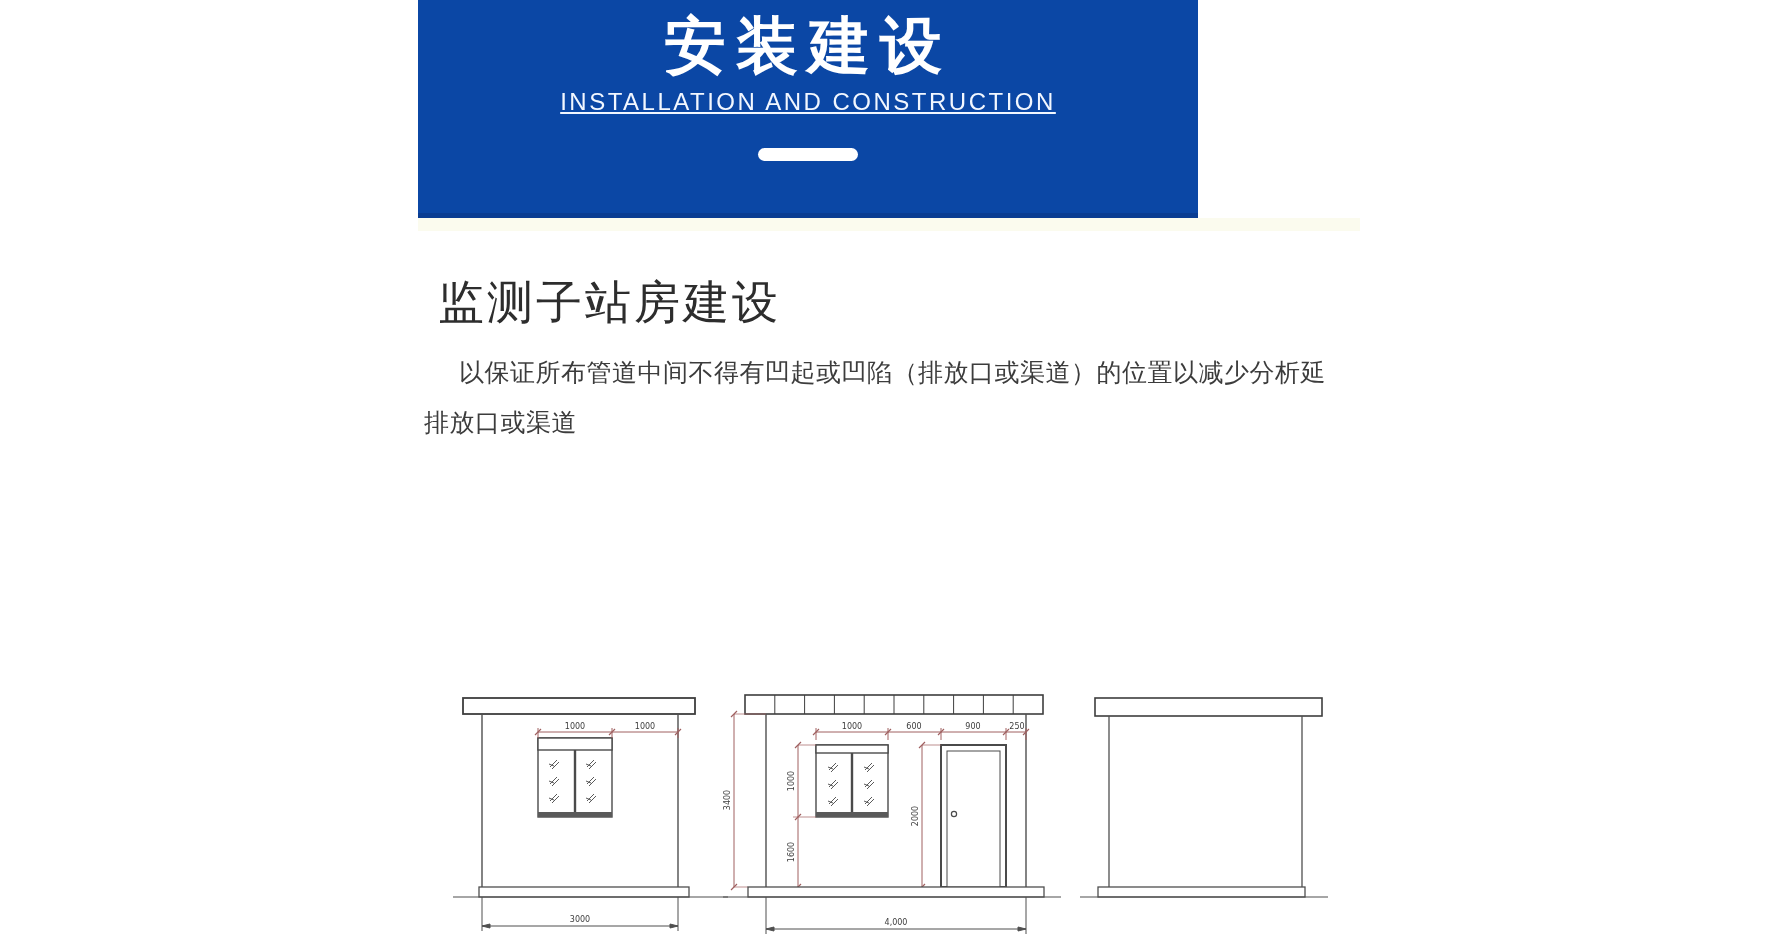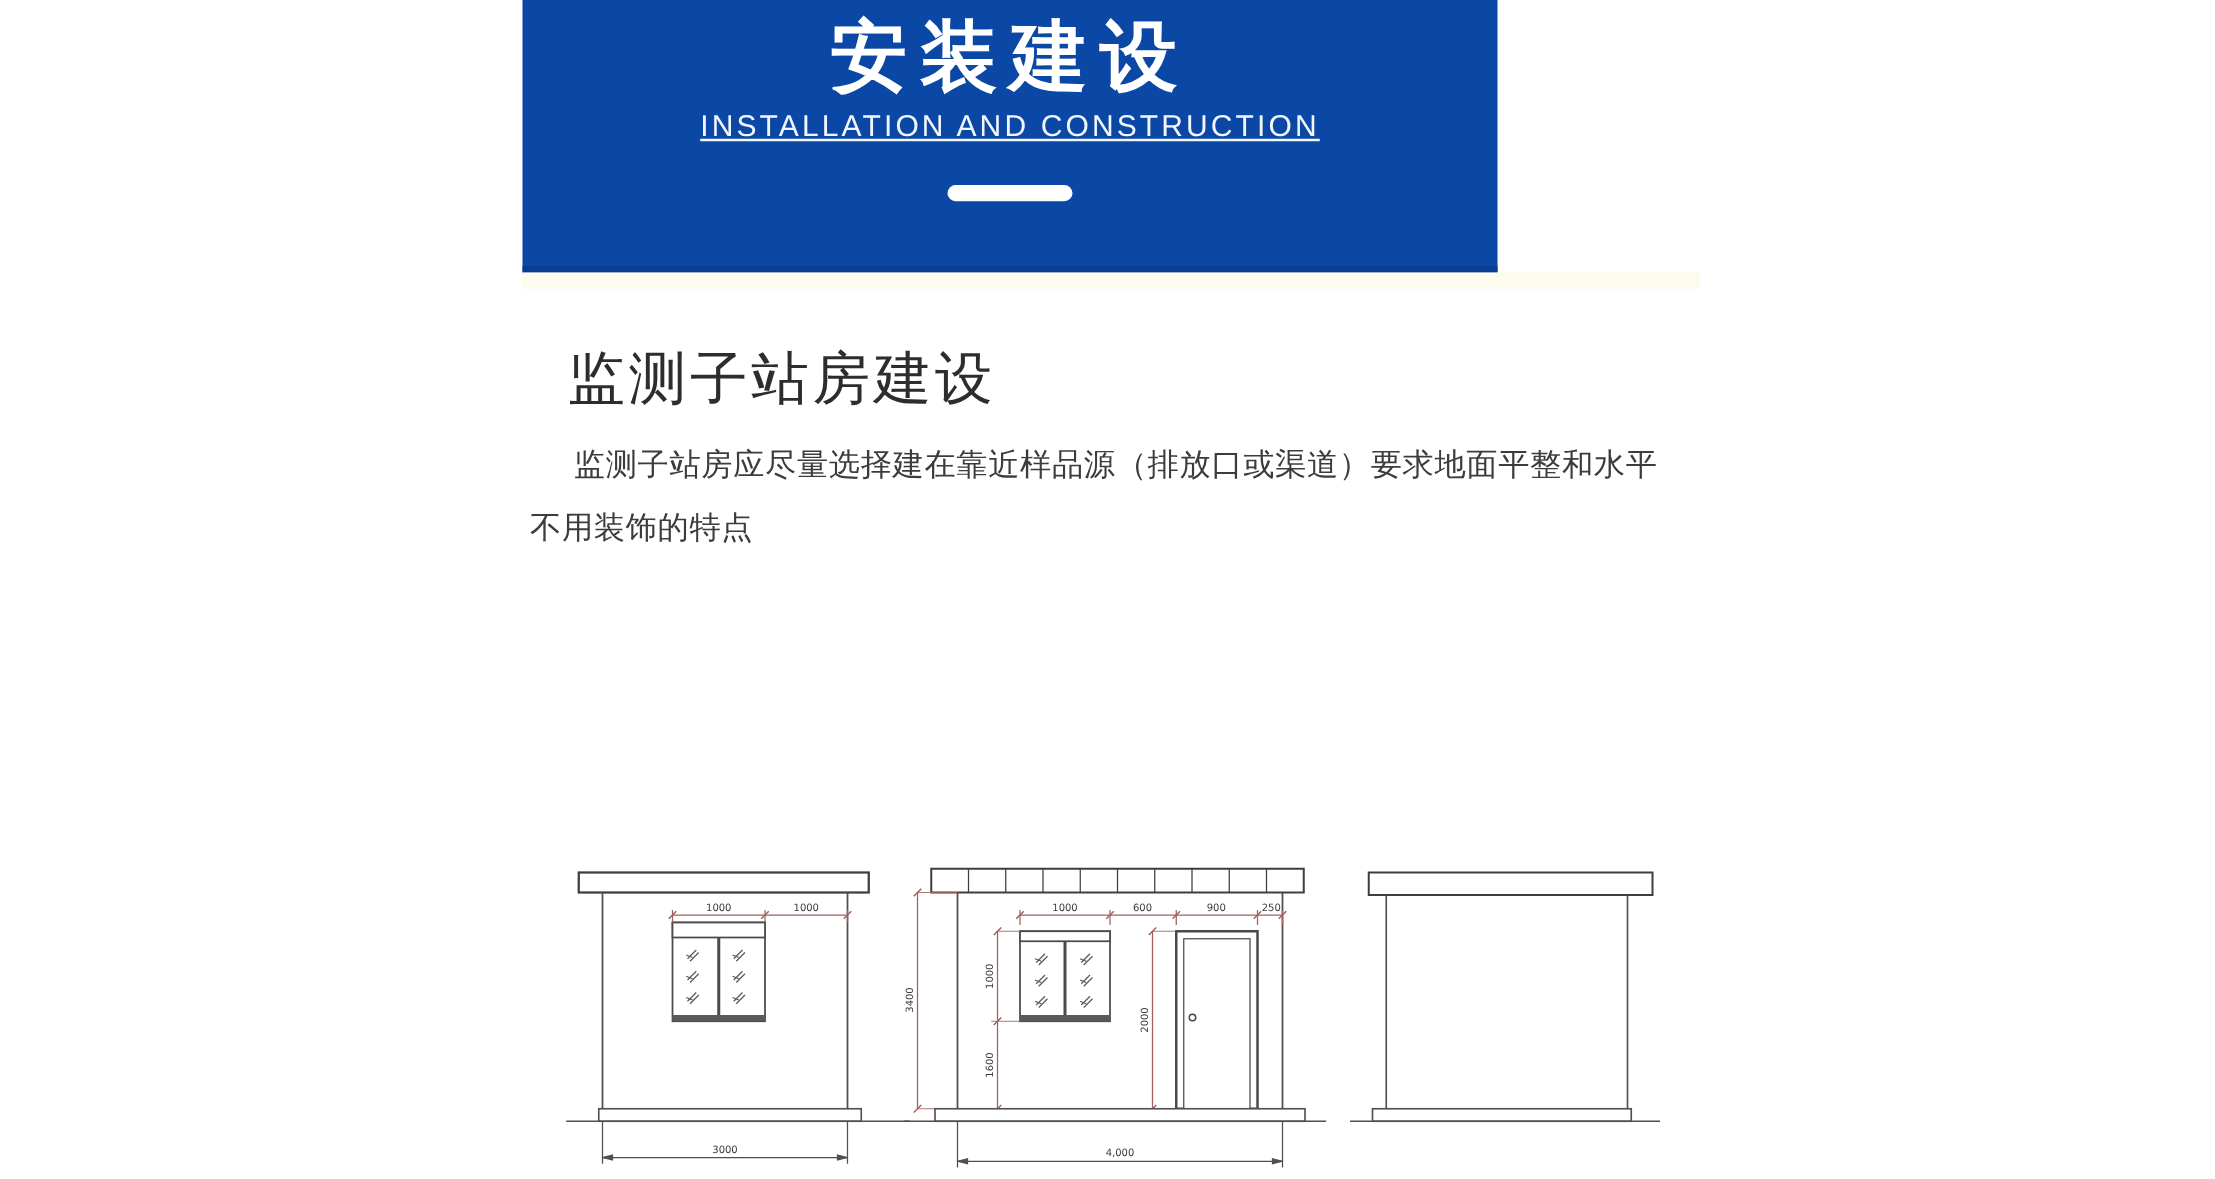--- a/index.html
+++ b/index.html
@@ -25,21 +25,21 @@
   .banner-divider{
     width:100px;height:13px;border-radius:7px;background:#ffffff;
     margin:32px auto 0;
   }
   .under-strip{
     position:absolute;left:418px;top:218px;width:942px;height:13px;
     background:#fbfbee;
   }
   
   .article-heading{
-    position:absolute;left:454px;top:272px;margin:0;
+    position:absolute;left:438px;top:272px;margin:0;
     font-size:46px;font-weight:400;color:#2d2d2d;letter-spacing:3px;
   }
   .article-body{
     position:absolute;left:424px;top:347px;width:905px;
     font-size:25px;line-height:50px;color:#3c3c3c;letter-spacing:0.5px;
   }
   .article-body .line{white-space:nowrap;}
   .article-body .indent{padding-left:35px;}
   
   .drawing{position:absolute;}
@@ -54,22 +54,22 @@
 <div class="banner">
   <h1 class="banner-title">安装建设</h1>
   <div class="banner-subtitle">INSTALLATION AND CONSTRUCTION</div>
   <div class="banner-divider"></div>
 </div>
 <div class="under-strip"></div>
 
 <h2 class="article-heading">监测子站房建设</h2>
 
 <div class="article-body">
-  <div class="line indent">监测子站房应尽量选择建在靠近样品源（排放口或渠道）要求地面平整和水平</div>
-  <div class="line">不用装饰的特点</div>
+  <div class="line indent">以保证所布管道中间不得有凹起或凹陷（排放口或渠道）的位置以减少分析延</div>
+  <div class="line">排放口或渠道</div>
 </div>
 
 <svg class="drawing d1" width="290" height="258" viewBox="0 0 290 258">
   <defs>
     <g id="glassmark" stroke="#5a5a5a" stroke-width="1" fill="none">
       <path d="M0 6 L7 -1"></path>
         <path d="M2 8 L9 1"></path>
         <path d="M-1 3 L4 5"></path>
     </g>
   </defs>

